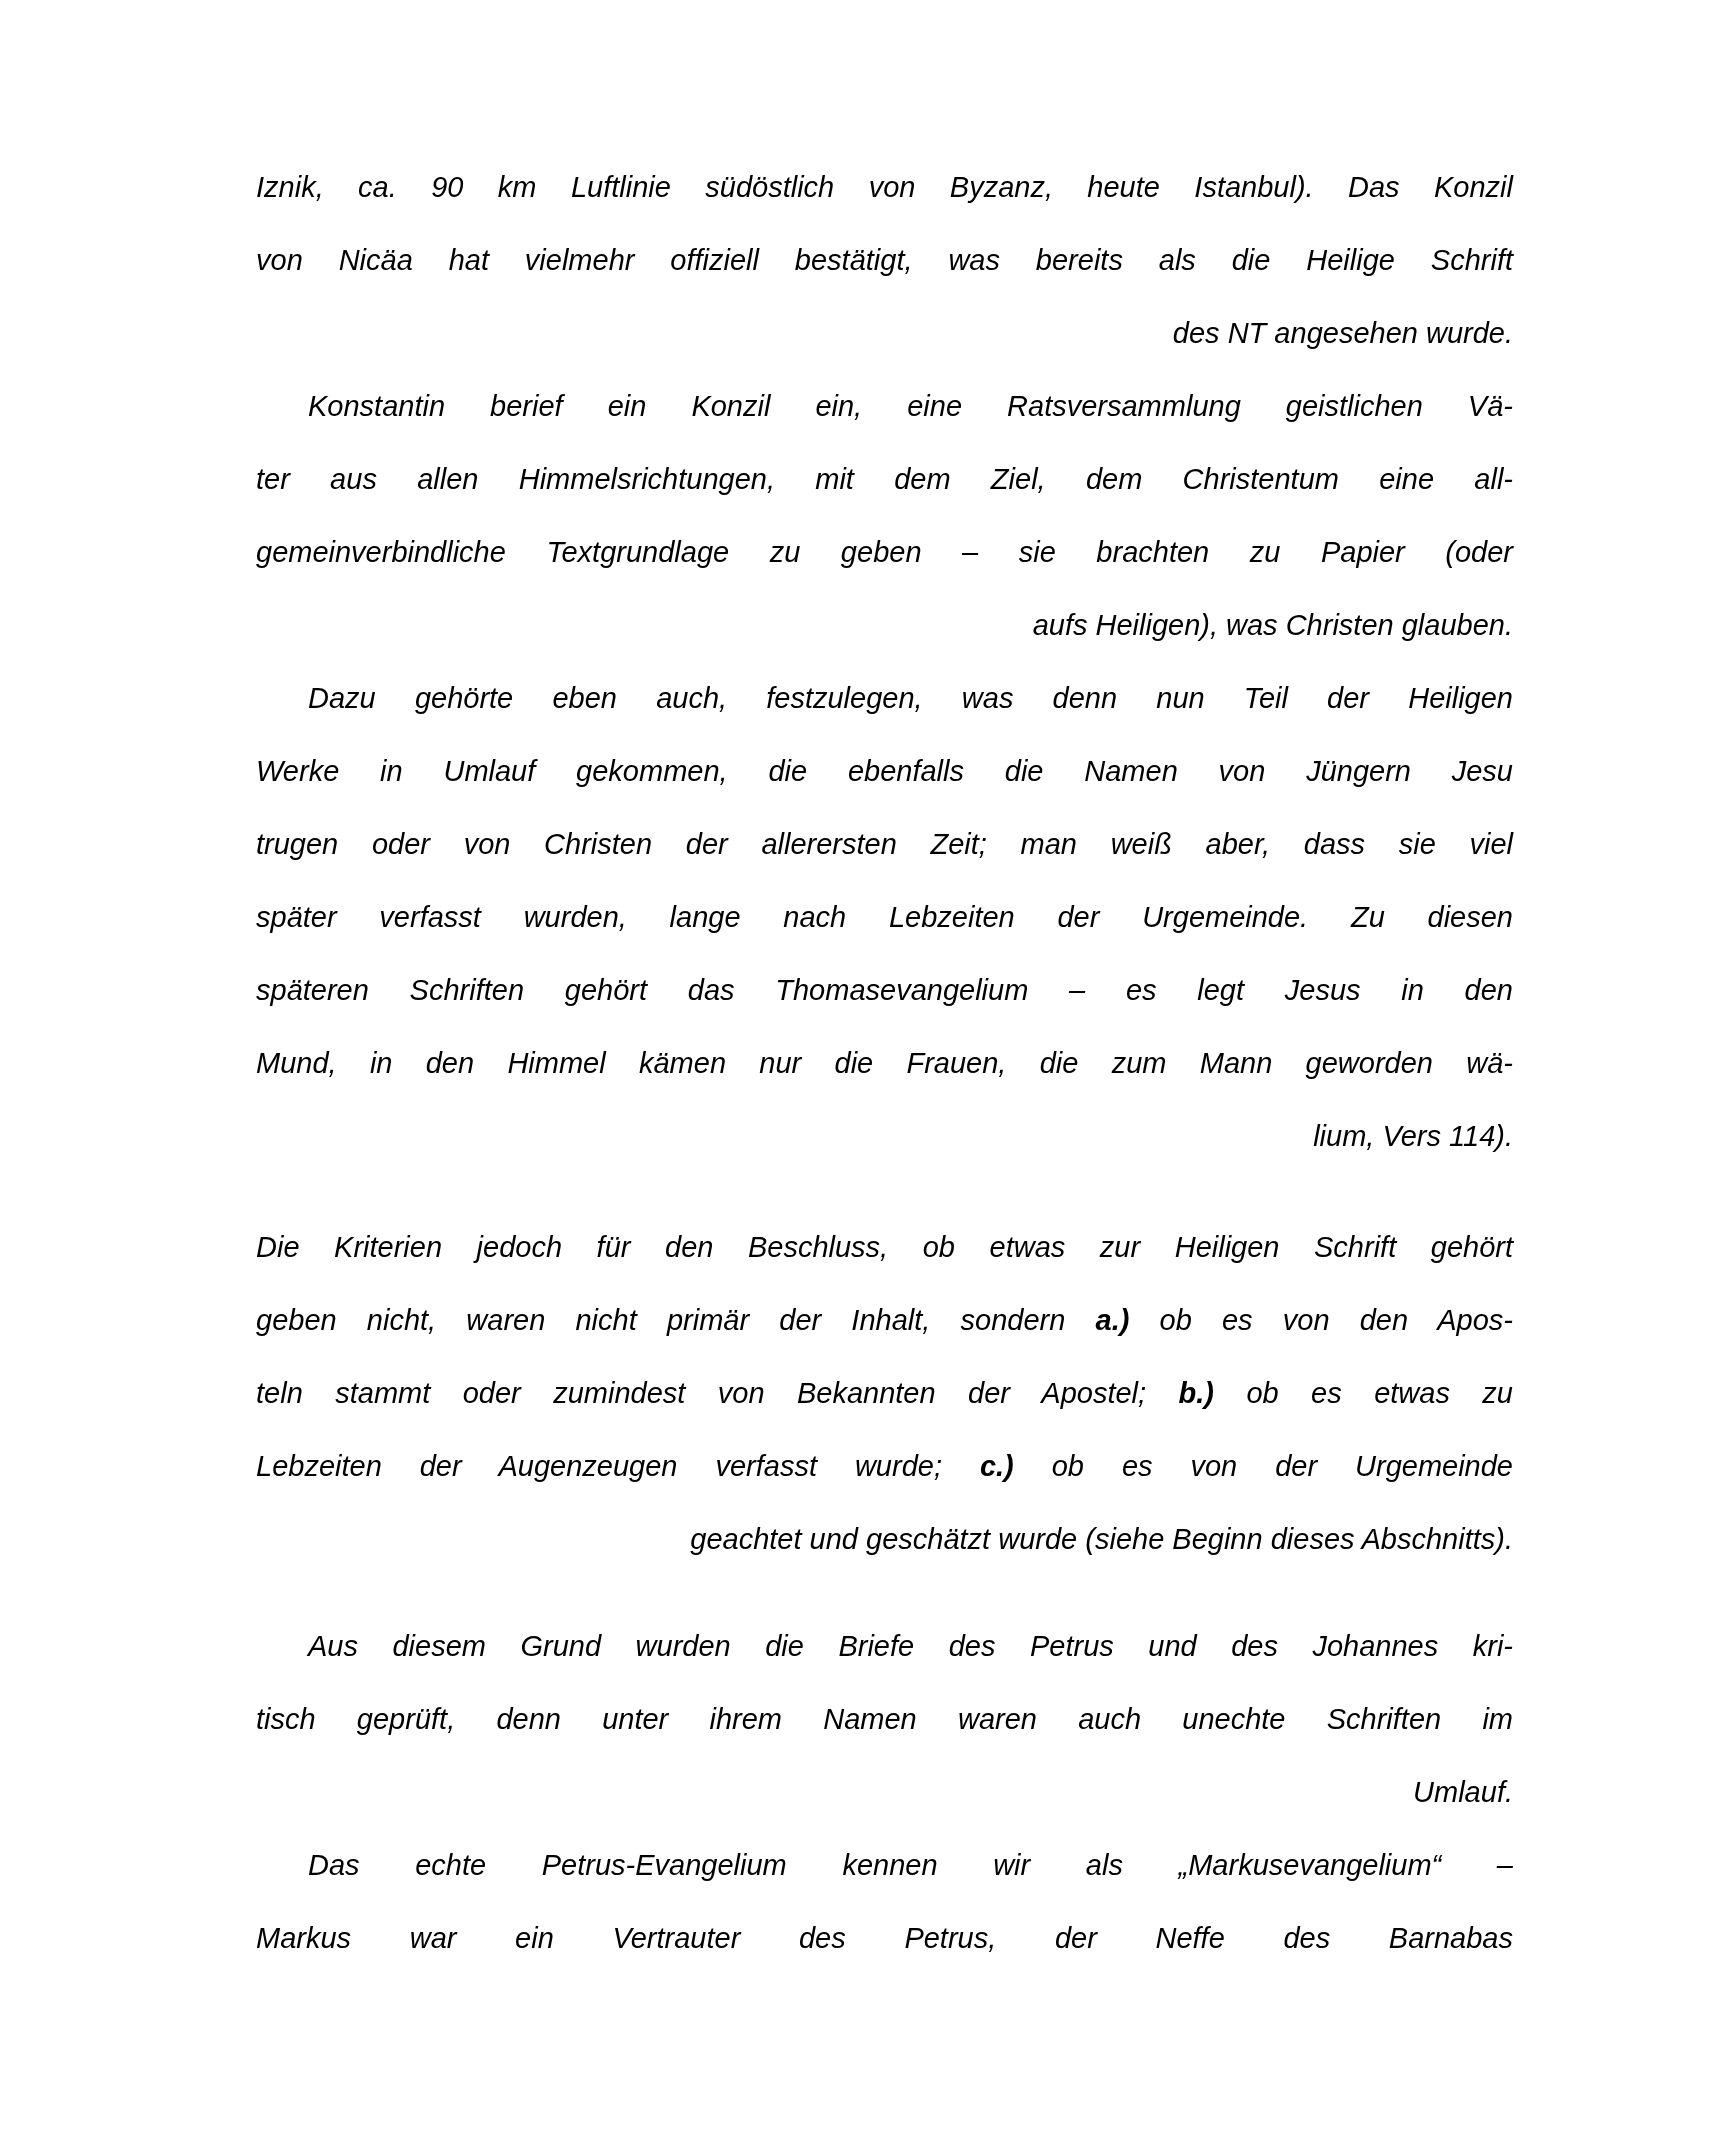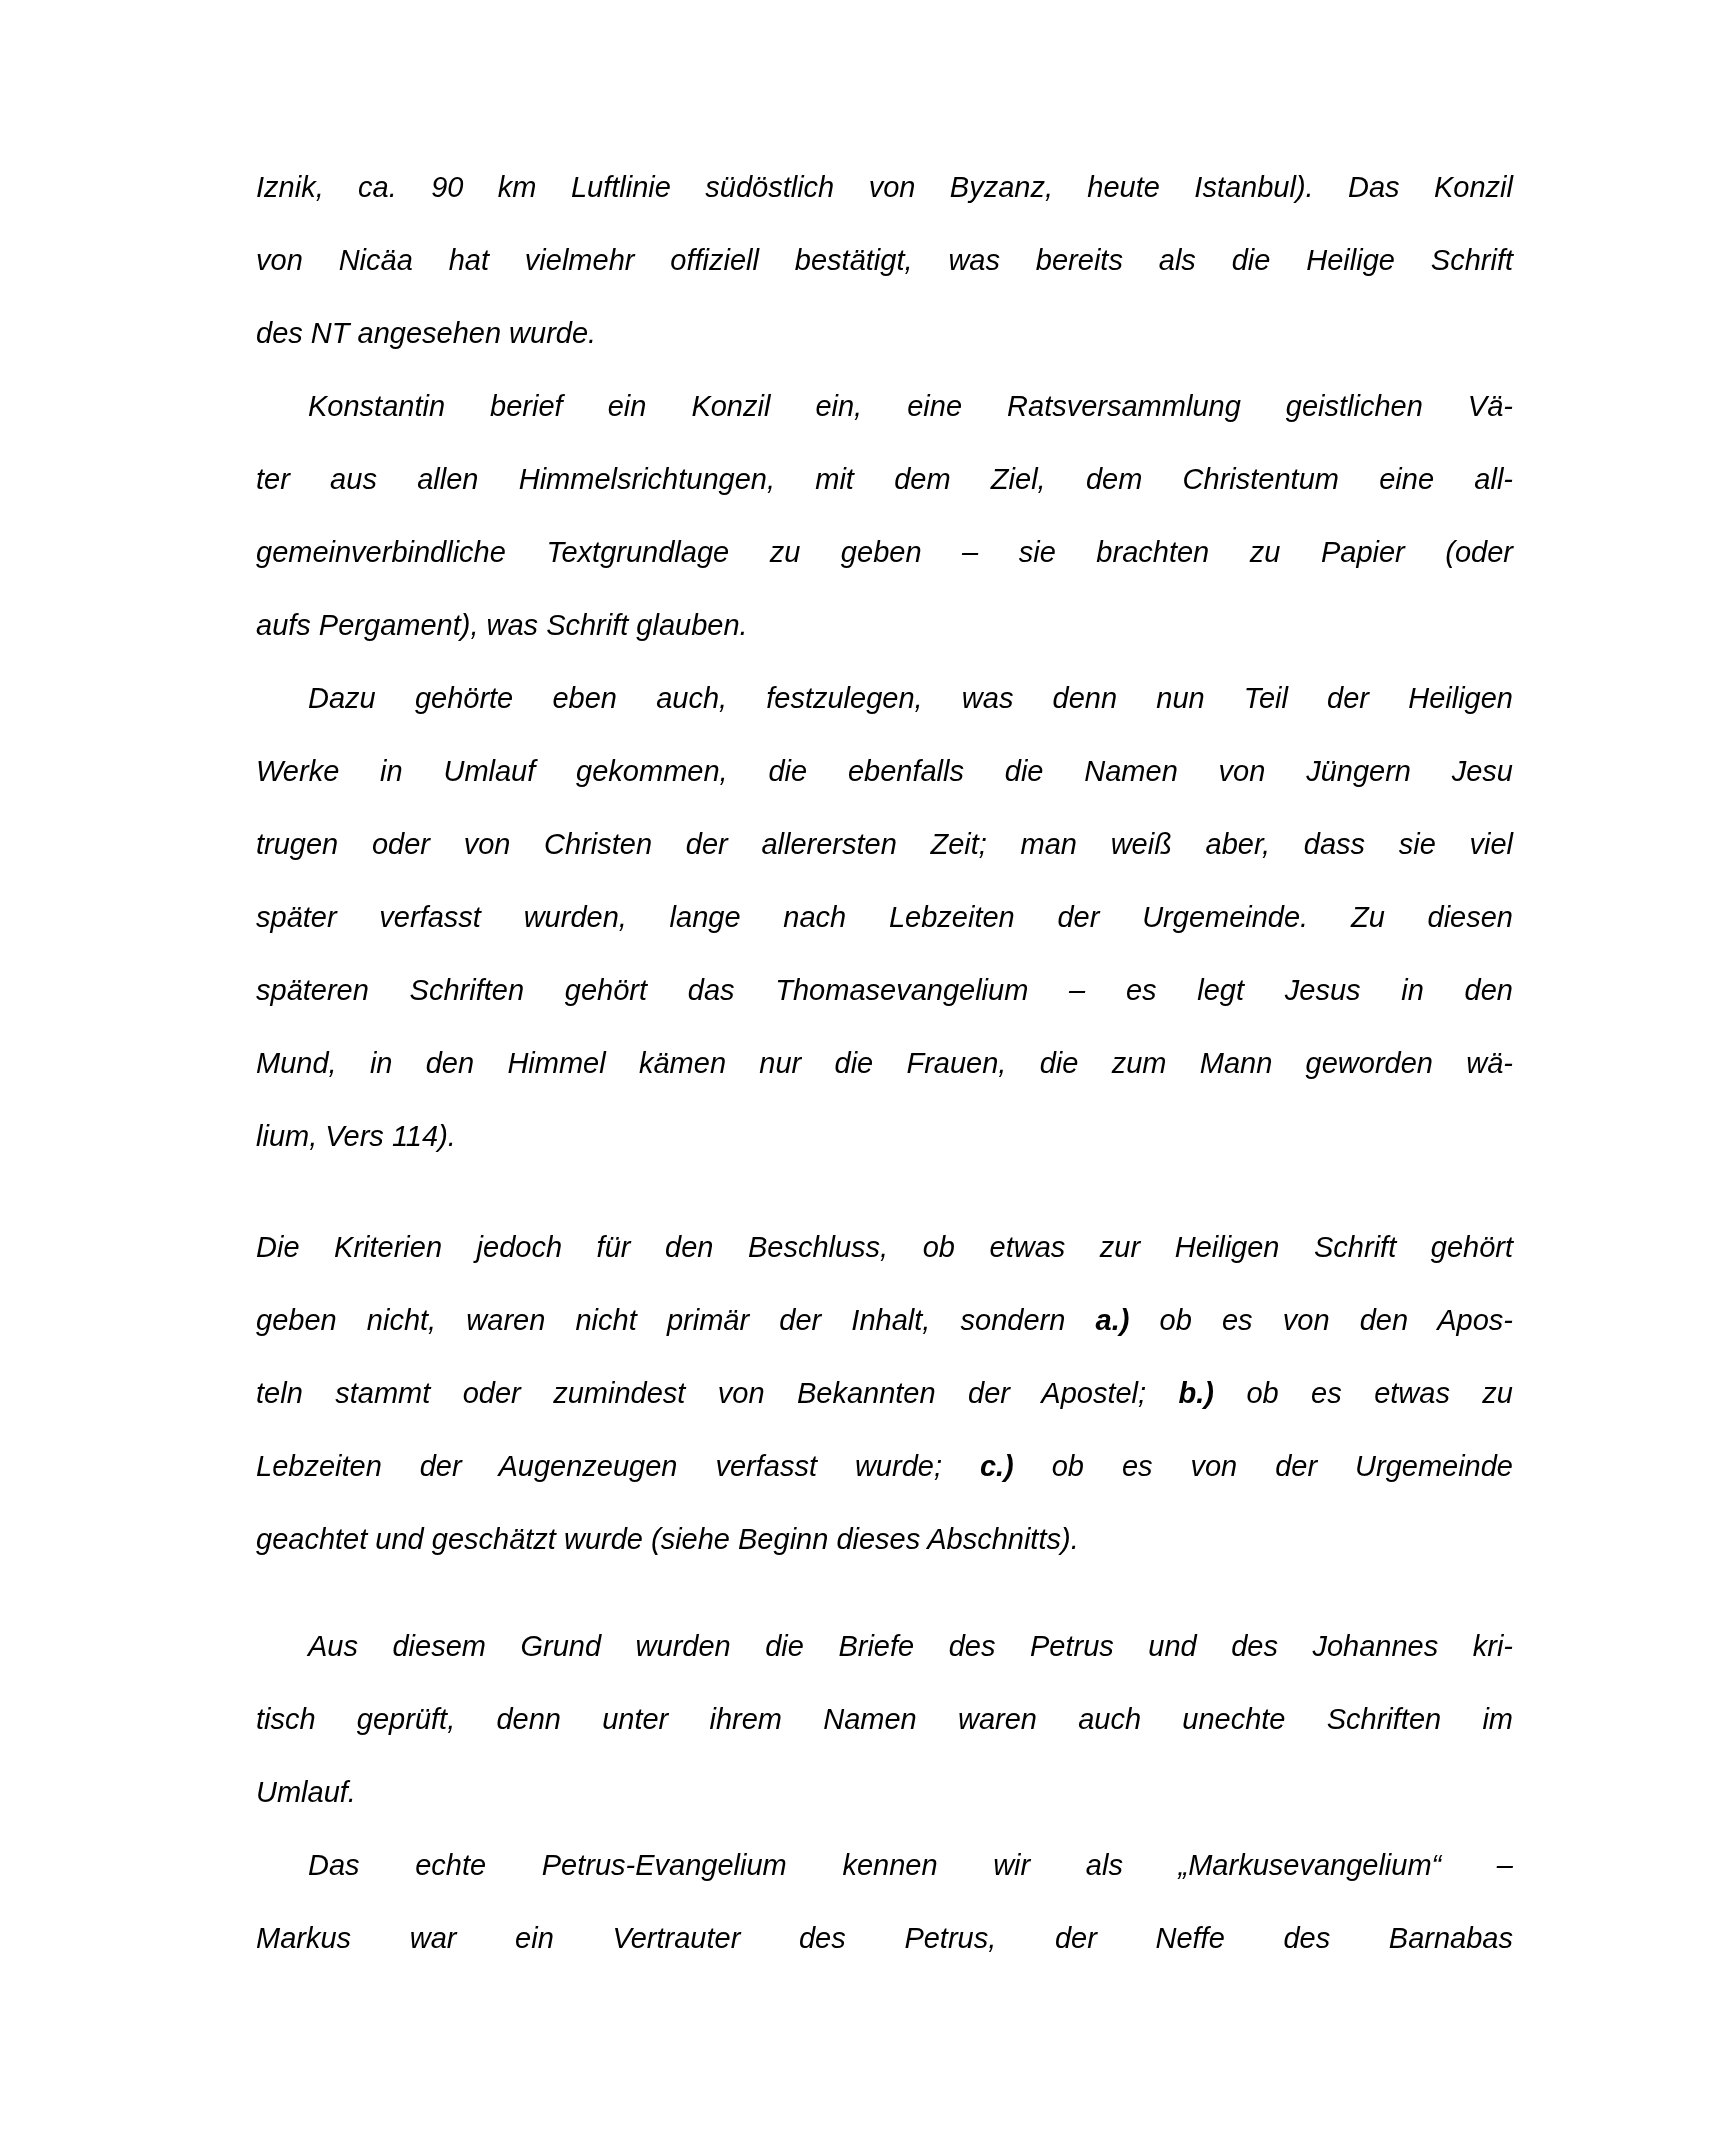--- a/index.html
+++ b/index.html
@@ -20,21 +20,21 @@
     position: absolute;
     left: 256px;
     top: 151px;
     width: 1257px;
     font-size: 29px;
     line-height: 73px;
     color: #000000;
     font-style: italic;
   }
   .para { margin: 0; }
-  .line { text-align: left; white-space: normal; }
+  .line { text-align: right; white-space: normal; }
   .line.just {
     text-align: justify;
     text-align-last: justify;
     text-justify: inter-word;
   }
   .line.ind { padding-left: 52px; }
   .line b { font-weight: 700; }
 </style>
 </head>
 <body>
@@ -43,21 +43,21 @@
   <div class="text-block">
       <div class="para">
         <div class="line just"><span>Iznik, ca. 90 km Luftlinie südöstlich von Byzanz, heute Istanbul). Das Konzil</span></div>
         <div class="line just"><span>von Nicäa hat vielmehr offiziell bestätigt, was bereits als die Heilige Schrift</span></div>
         <div class="line"><span>des NT angesehen wurde.</span></div>
       </div>
       <div class="para">
         <div class="line just ind"><span>Konstantin berief ein Konzil ein, eine Ratsversammlung geistlichen Vä-</span></div>
         <div class="line just"><span>ter aus allen Himmelsrichtungen, mit dem Ziel, dem Christentum eine all-</span></div>
         <div class="line just"><span>gemeinverbindliche Textgrundlage zu geben – sie brachten zu Papier (oder</span></div>
-        <div class="line"><span>aufs Pergament), was Schrift glauben.</span></div>
+        <div class="line"><span>aufs Heiligen), was Christen glauben.</span></div>
       </div>
       <div class="para">
         <div class="line just ind"><span>Dazu gehörte eben auch, festzulegen, was denn nun Teil der Heiligen</span></div>
         <div class="line just"><span>Werke in Umlauf gekommen, die ebenfalls die Namen von Jüngern Jesu</span></div>
         <div class="line just"><span>trugen oder von Christen der allerersten Zeit; man weiß aber, dass sie viel</span></div>
         <div class="line just"><span>später verfasst wurden, lange nach Lebzeiten der Urgemeinde. Zu diesen</span></div>
         <div class="line just"><span>späteren Schriften gehört das Thomasevangelium – es legt Jesus in den</span></div>
         <div class="line just"><span>Mund, in den Himmel kämen nur die Frauen, die zum Mann geworden wä-</span></div>
         <div class="line"><span>lium, Vers 114).</span></div>
       </div>

